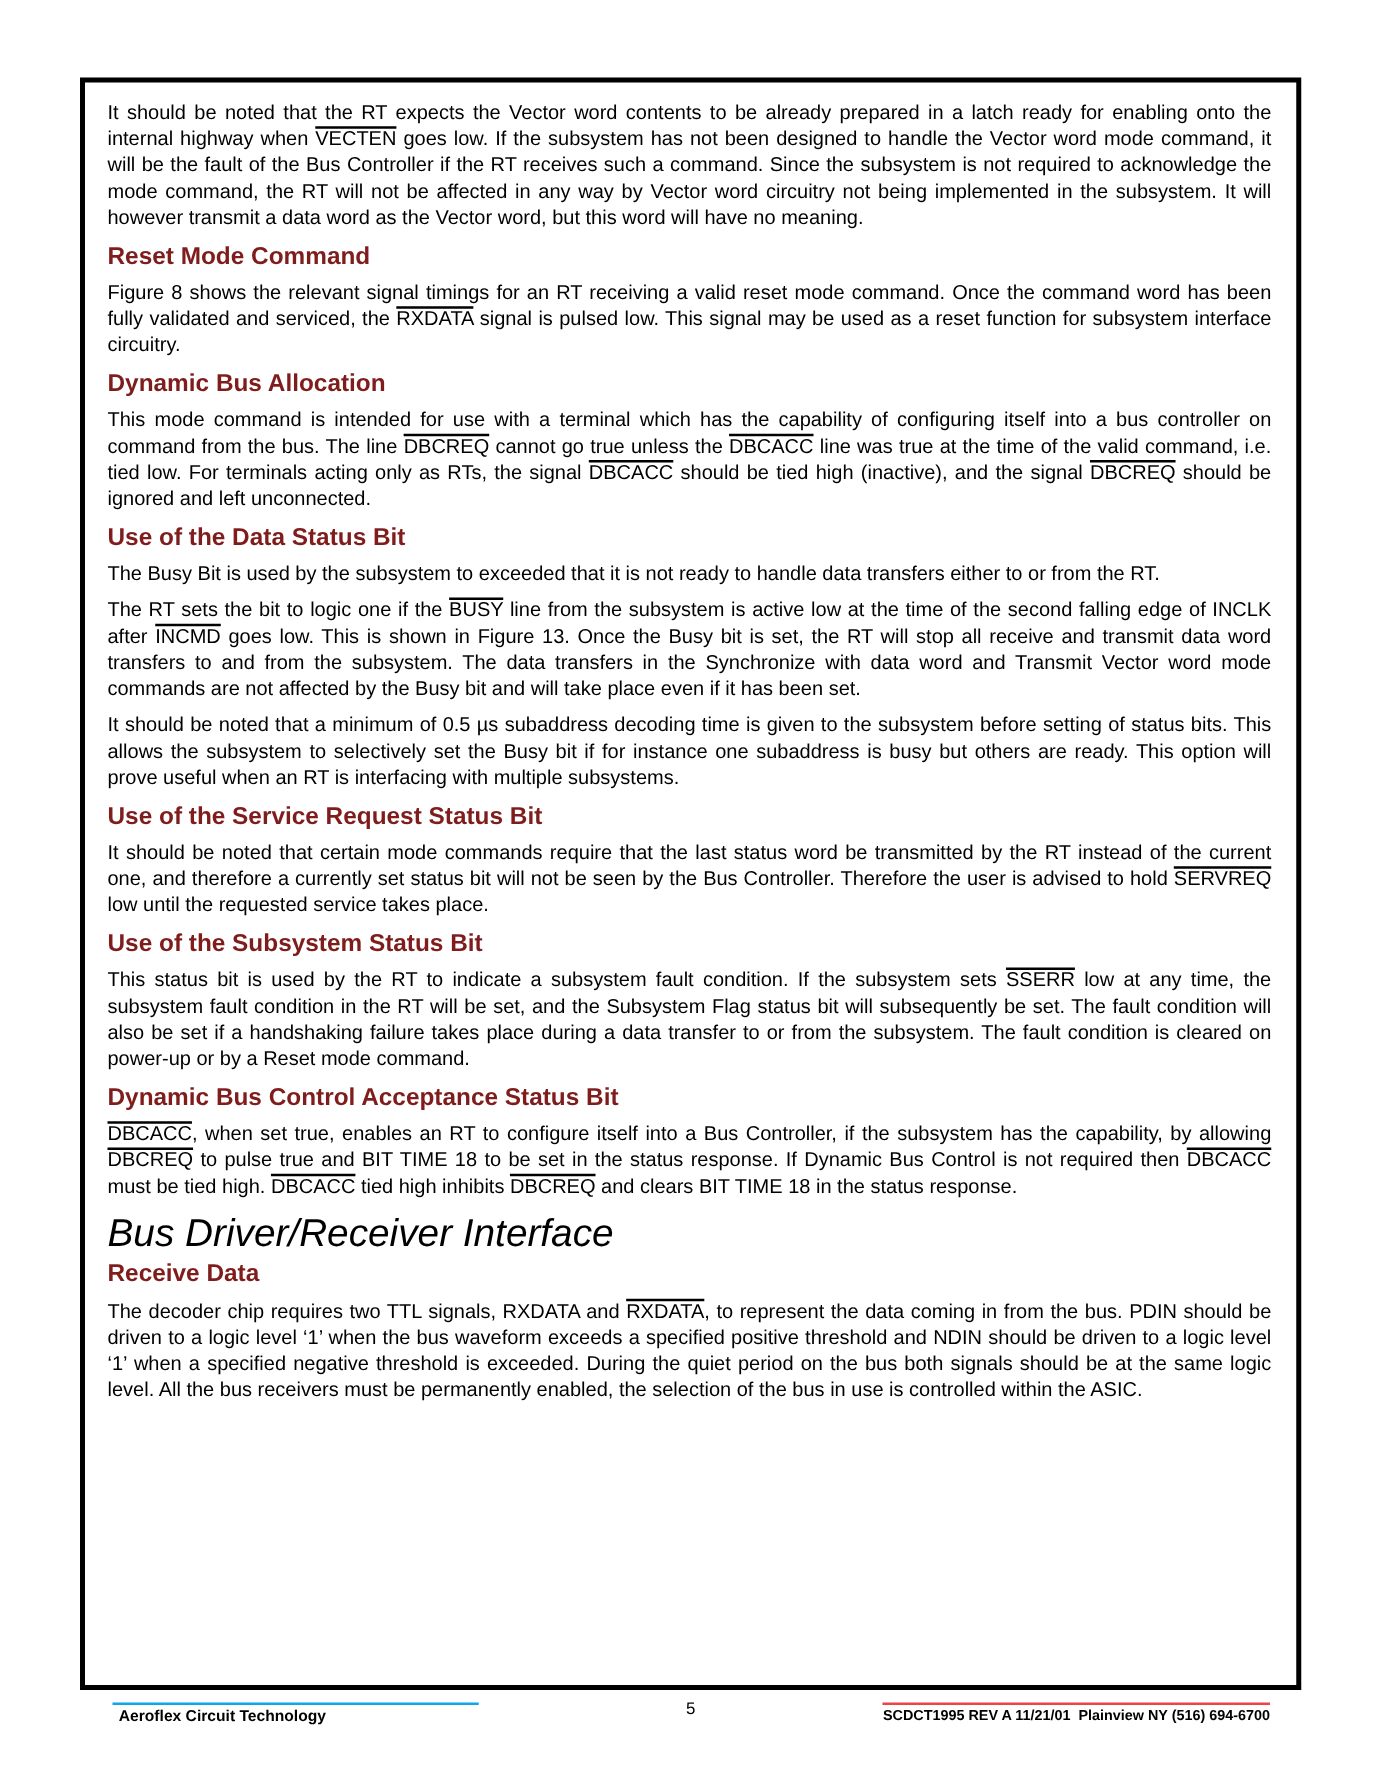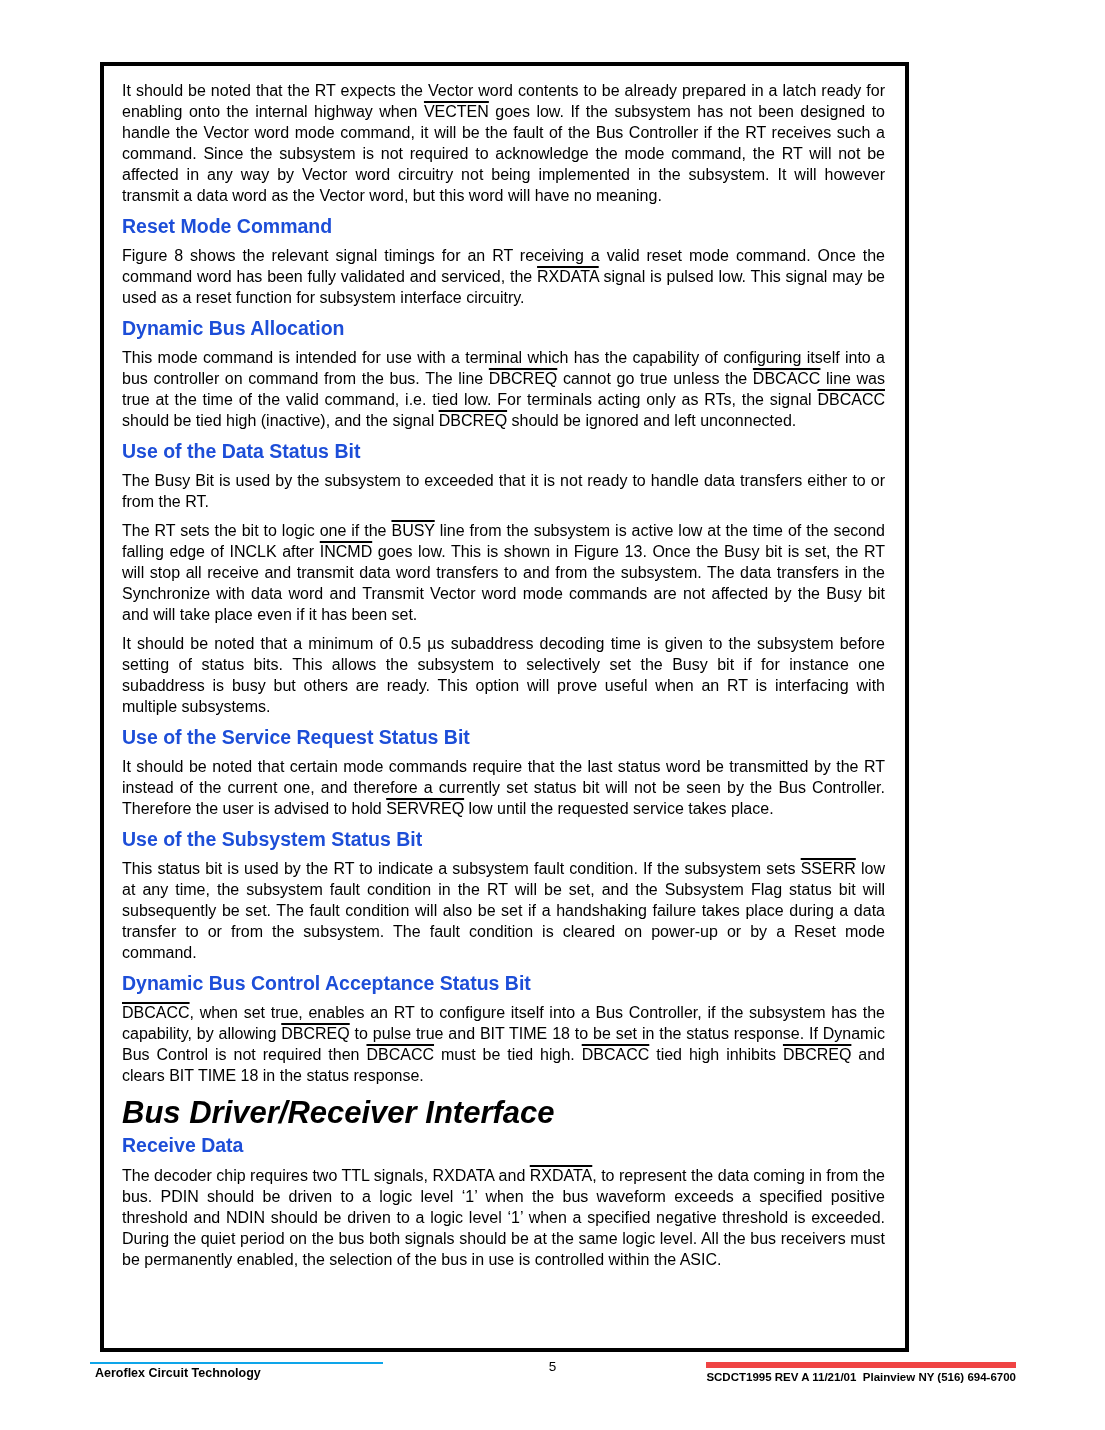--- a/index.html
+++ b/index.html
@@ -10,46 +10,45 @@
     height: 1430px;
     background: #ffffff;
     font-family: "Liberation Sans", "DejaVu Sans", sans-serif;
     color: #000000;
     overflow: hidden;
   }
   .content-box {
     position: absolute;
     left: 64px;
     top: 62px;
-    width: 809px;
+    width: 977px;
     height: 1290px;
     border: 4px solid #000000;
     padding: 14px 20px 0 18px;
     background: #ffffff;
-    margin-left: 36px;
   }
   .content-box p {
     margin: 0 0 8px 0;
     font-size: 16px;
     line-height: 21px;
     text-align: justify;
     color: #000000;
   }
   .content-box h2 {
     margin: 5px 0 7px 0;
     font-size: 19.5px;
     line-height: 24px;
     font-weight: bold;
-    color: #1d4ed8;
+    color: #7f1d1d;
   }
   .content-box h1 {
     margin: 6px 0 0 0;
     font-size: 31px;
     line-height: 38px;
-    font-weight: bold;
+    font-weight: normal;
     font-style: italic;
     color: #000000;
   }
   .content-box h2.tight { margin: 1px 0 8px 0; }
   .ov {
     text-decoration: overline;
     text-decoration-thickness: 1.5px;
   }
   .footer-rule-left {
     position: absolute;
@@ -67,21 +66,21 @@
     left: 0;
     right: 0;
     top: 1359px;
     text-align: center;
     font-size: 13.5px;
   }
   .footer-rule-right {
     position: absolute;
     right: 89px;
     top: 1362px;
-    border-top: 6px solid #ef4444;
+    border-top: 2px solid #ef4444;
     padding-top: 3px;
     font-size: 11.5px;
     font-weight: bold;
     white-space: pre;
   }
 </style>
 </head>
 <body>
 
 <div class="page">

